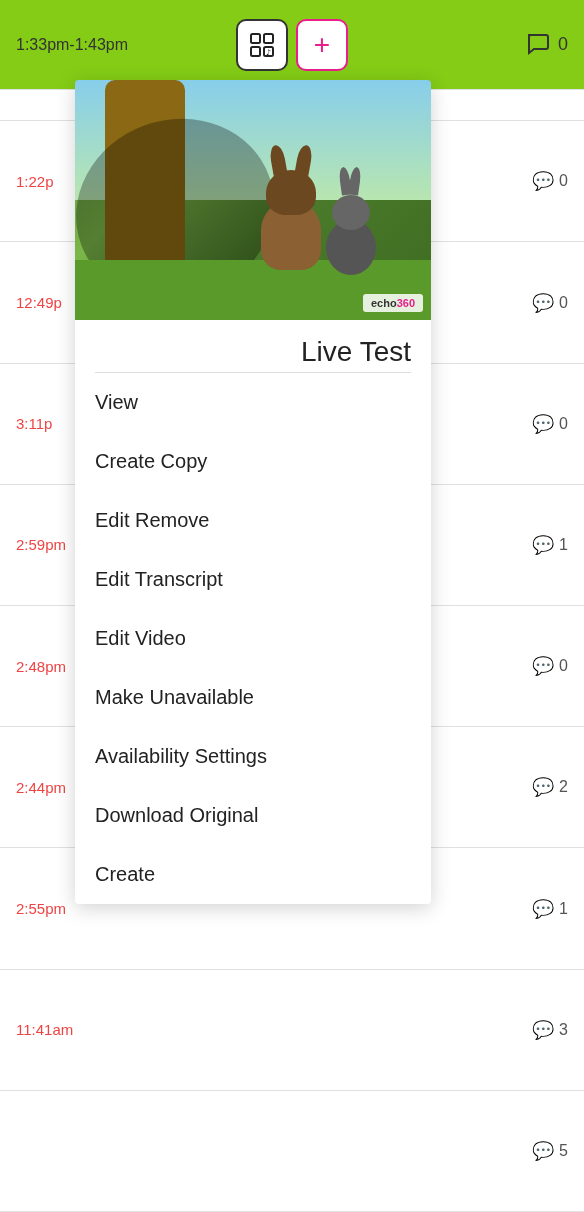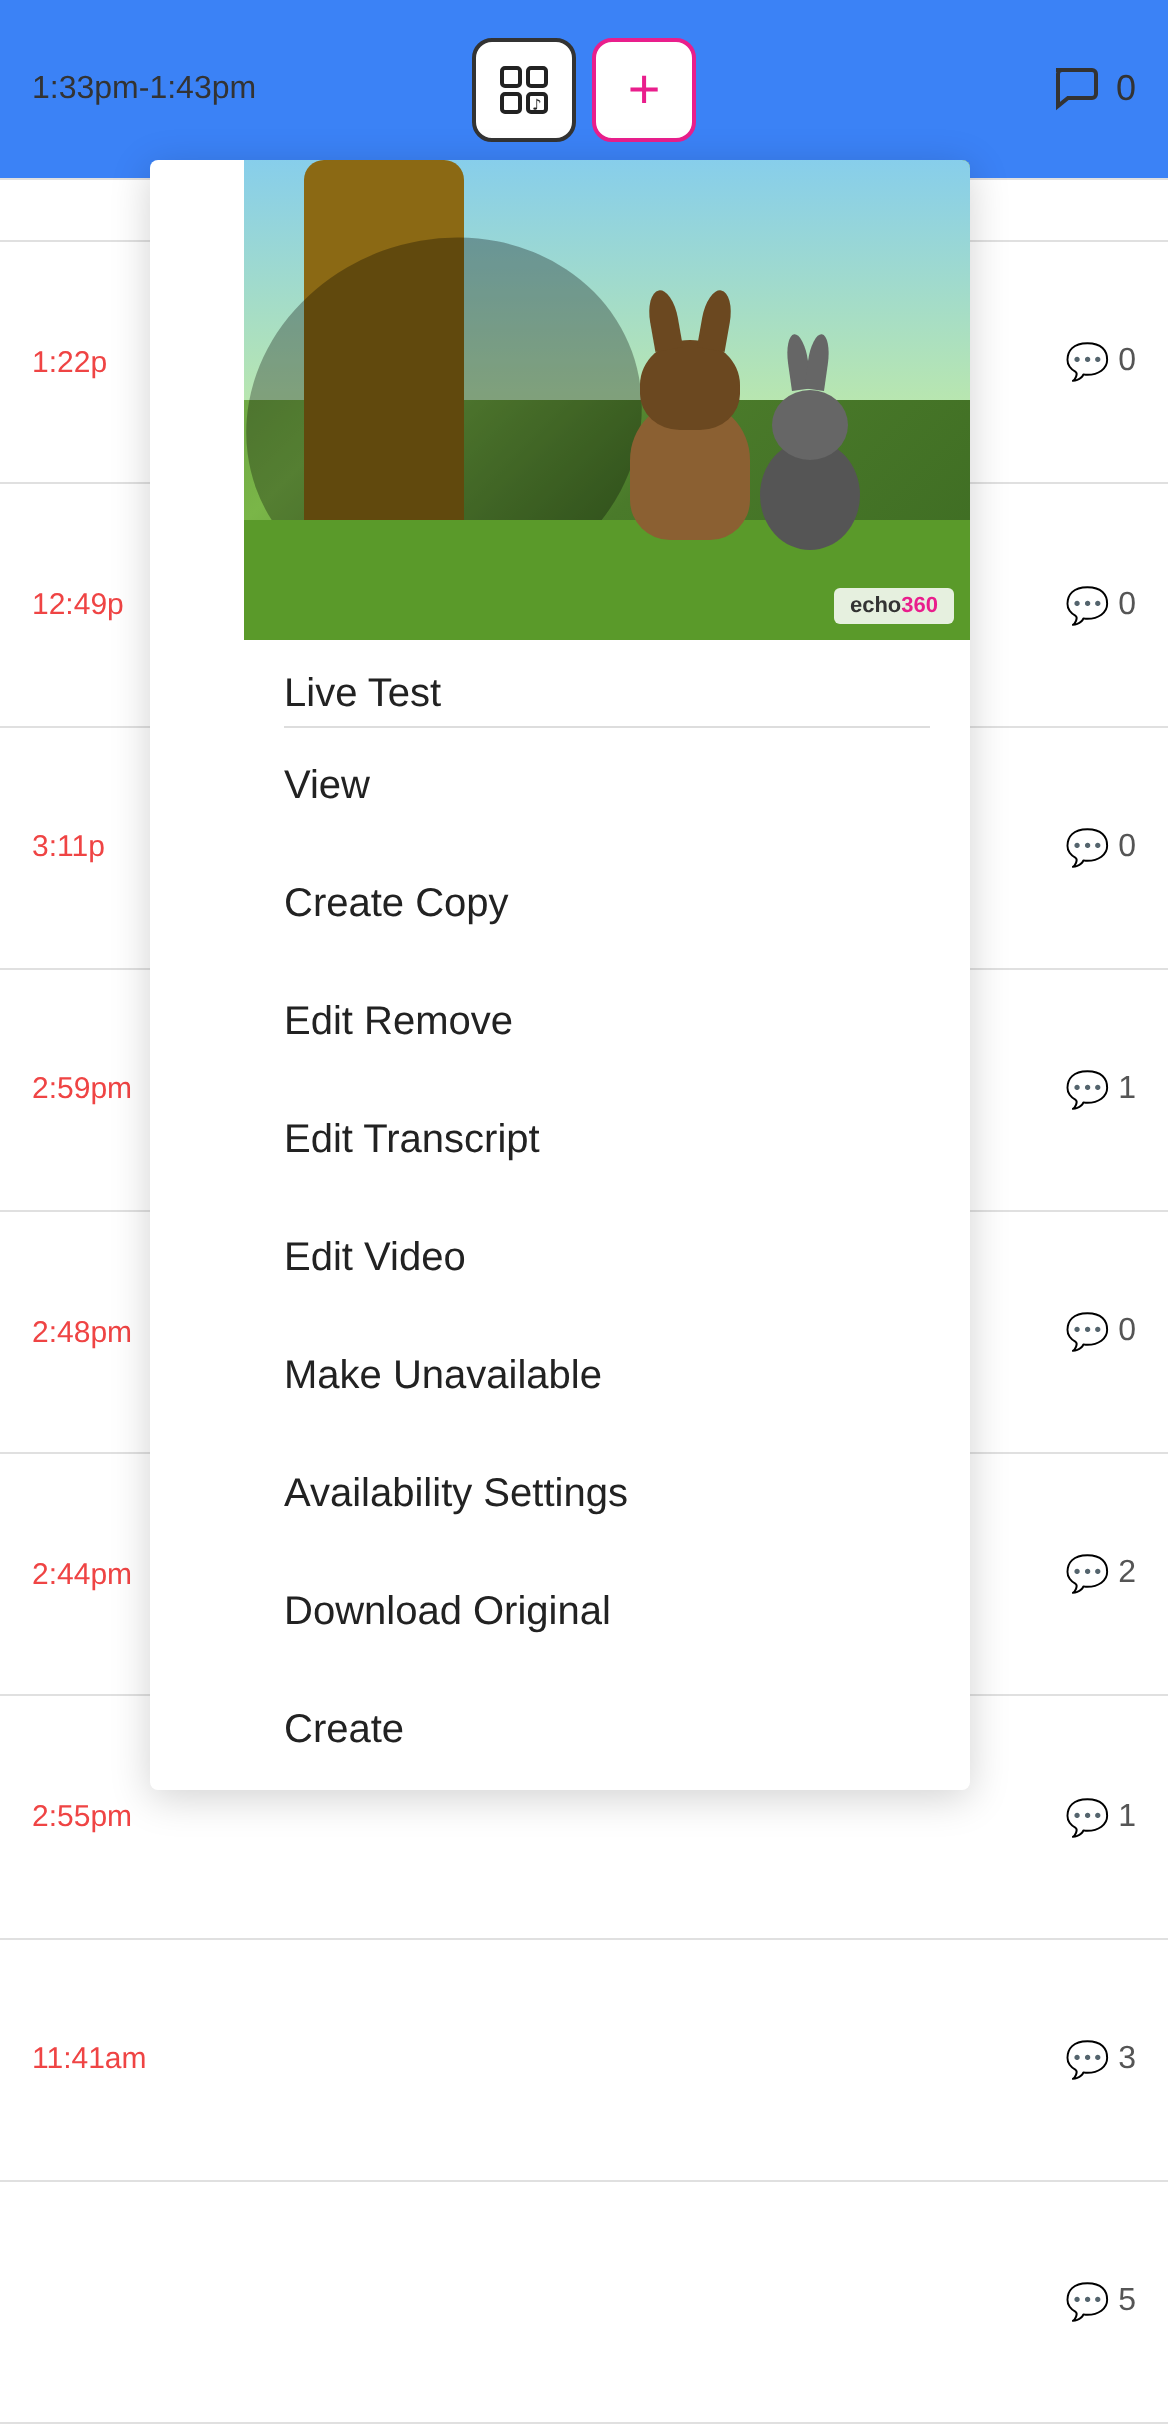--- a/index.html
+++ b/index.html
@@ -60,21 +60,21 @@
     .header-row {
       position: absolute;
       top: 0;
       left: 0;
       width: 100%;
       height: 90px;
       display: flex;
       align-items: center;
       justify-content: center;
       gap: 8px;
-      background: #3b82f6;
+      background: #84cc16;
       border-bottom: 1px solid #e0e0e0;
       z-index: 1;
     }
 
     .header-time {
       position: absolute;
       left: 16px;
       font-size: 16px;
       color: #333;
     }
@@ -114,27 +114,26 @@
       gap: 4px;
       font-size: 18px;
       color: #333;
     }
 
     
     .dropdown-popup {
       position: absolute;
       top: 80px;
       left: 75px;
-      width: 410px;
+      width: 356px;
       background: white;
       border-radius: 4px;
       box-shadow: 0 4px 20px rgba(0,0,0,0.18);
       z-index: 100;
       overflow: hidden;
-      padding-left: 47px;
     }
 
     .dropdown-arrow {
       position: absolute;
       top: -10px;
       left: 190px;
       width: 0;
       height: 0;
       border-left: 12px solid transparent;
       border-right: 12px solid transparent;
@@ -315,23 +314,24 @@
     .echo-text-echo {
       color: #333;
     }
 
     .echo-text-360 {
       color: #e91e8c;
     }
 
     .dropdown-title {
       padding: 16px 20px 4px 20px;
-      font-size: 20px;
+      font-size: 28px;
       color: #222;
       font-weight: 400;
+      text-align: right;
     }
 
     .dropdown-status {
       padding: 2px 20px 16px 20px;
       font-size: 18px;
       color: #555;
       font-style: italic;
     }
 
     .dropdown-divider {

